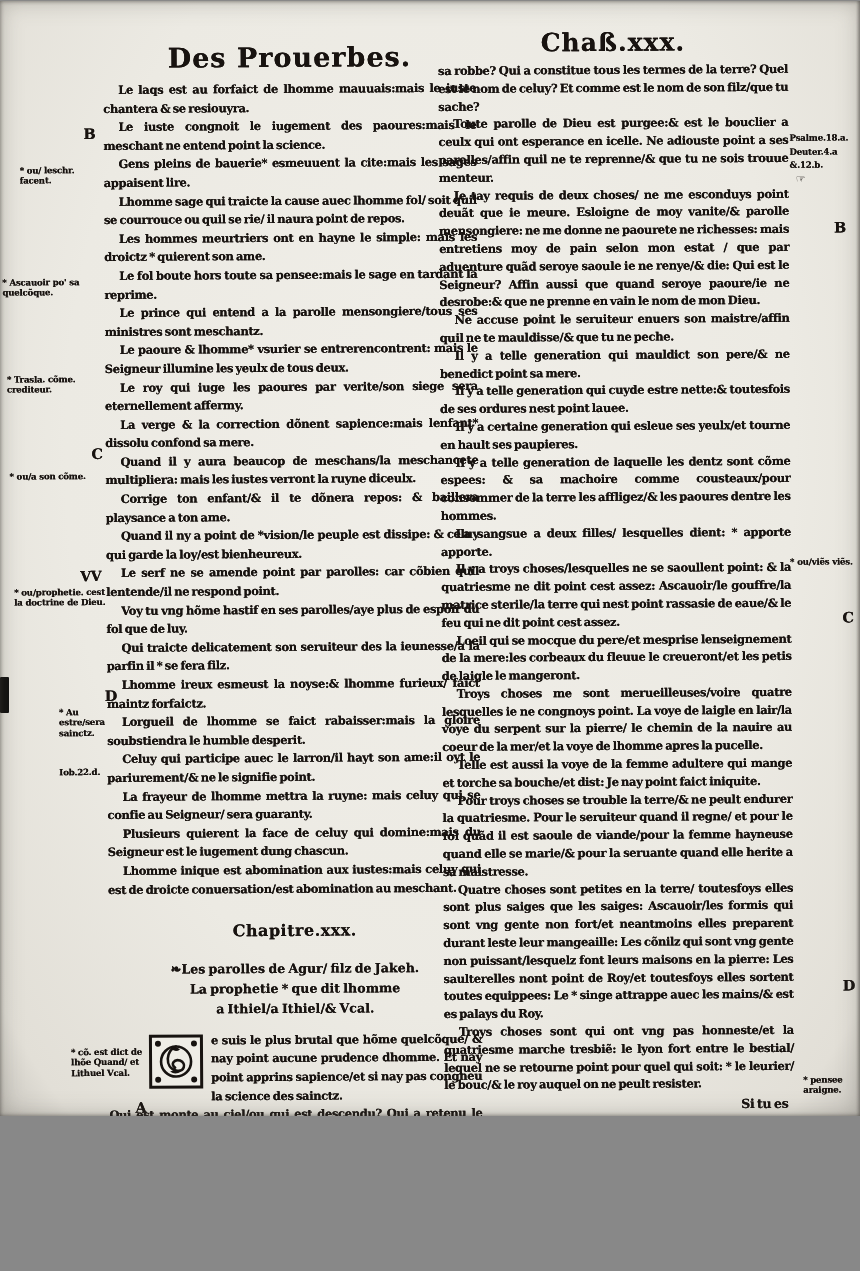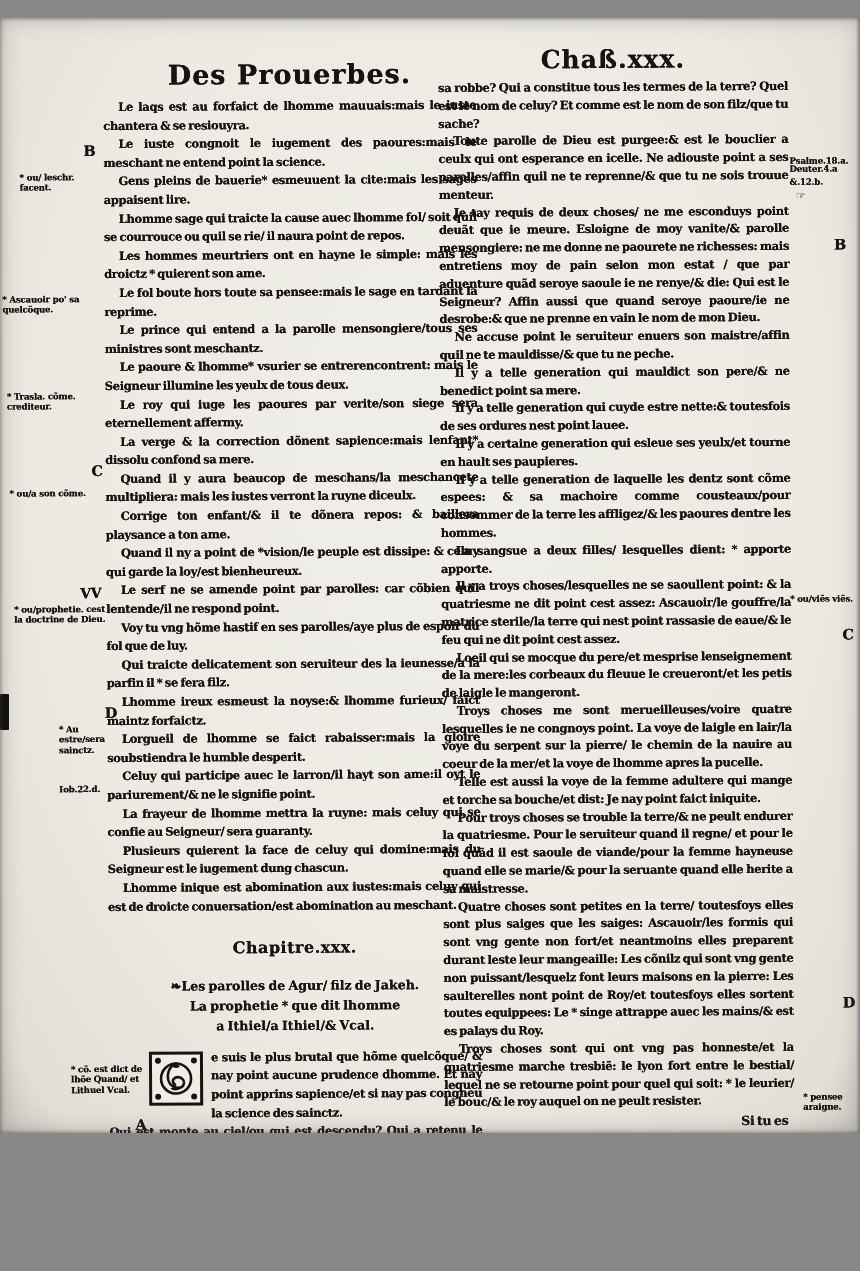--- a/index.html
+++ b/index.html
@@ -1,17 +1,17 @@
 <!DOCTYPE html>
 <html><head>
 <meta charset="utf-8">
 <style>
   html,body{margin:0;padding:0;background:#888;}
   .page{
-    position:relative;width:860px;height:1115px;margin:18px auto;
+    position:relative;width:860px;height:1115px;margin:1px auto;
     background:
       radial-gradient(ellipse at 50% 40%, #f0eee8 0%, #eceae3 60%, #e2dfd7 92%, #c9c6bf 100%);
     overflow:hidden;color:#181310;
     font-family:"DejaVu Serif", serif;
   }
   .page::after{
     content:"";position:absolute;inset:0;pointer-events:none;z-index:9;
     box-shadow:inset 0 0 4px rgba(50,48,44,.65), inset 0 0 22px rgba(90,86,78,.35);
   }
   .sheet{position:absolute;inset:0;transform:rotate(-0.35deg);}
@@ -121,39 +121,39 @@
       <p>Loeil qui se mocque du pere/et mesprise lenseignement de la mere:les corbeaux du fleuue le creueront/et les petis de laigle le mangeront.</p>
       <p>Troys choses me sont merueilleuses/voire quatre lesquelles ie ne congnoys point. La voye de laigle en lair/la voye du serpent sur la pierre/ le chemin de la nauire au coeur de la mer/et la voye de lhomme apres la pucelle.</p>
       <p>Telle est aussi la voye de la femme adultere qui mange et torche sa bouche/et dist: Je nay point faict iniquite.</p>
       <p>Pour troys choses se trouble la terre/&amp; ne peult endurer la quatriesme. Pour le seruiteur quand il regne/ et pour le fol quãd il est saoule de viande/pour la femme hayneuse quand elle se marie/&amp; pour la seruante quand elle herite a sa maistresse.</p>
       <p>Quatre choses sont petites en la terre/ toutesfoys elles sont plus saiges que les saiges: Ascauoir/les formis qui sont vng gente non fort/et neantmoins elles preparent durant leste leur mangeaille: Les cõnilz qui sont vng gente non puissant/lesquelz font leurs maisons en la pierre: Les saulterelles nont point de Roy/et toutesfoys elles sortent toutes equippees: Le * singe attrappe auec les mains/&amp; est es palays du Roy.</p>
       <p>Troys choses sont qui ont vng pas honneste/et la quatriesme marche tresbiẽ: le lyon fort entre le bestial/ lequel ne se retourne point pour quel qui soit: * le leurier/ le bouc/&amp; le roy auquel on ne peult resister.</p>
       <p class="catchword">Si tu es</p>
     </div>
 
     <div class="mletter" style="left:86px;top:122px">B</div>
-    <div class="mnote" style="left:22px;top:152px;width:78px">* ou/ leschr. facent.</div>
+    <div class="mnote" style="left:22px;top:162px;width:78px">* ou/ leschr. facent.</div>
     <div class="mnote" style="left:4px;top:274px;width:96px">* Ascauoir po' sa quelcõque.</div>
     <div class="mnote" style="left:8px;top:371px;width:98px">* Trasla. cõme. crediteur.</div>
     <div class="mletter" style="left:92px;top:442px">C</div>
     <div class="mnote" style="left:10px;top:468px;width:92px">* ou/a son cõme.</div>
     <div class="mnote" style="left:80px;top:568px;width:24px;font-size:14px">VV</div>
     <div class="mnote" style="left:14px;top:584px;width:102px">* ou/prophetie. cest la doctrine de Dieu.</div>
     <div class="mletter" style="left:104px;top:684px">D</div>
     <div class="mnote" style="left:58px;top:704px;width:52px">* Au estre/sera sainctz.</div>
     <div class="mnote" style="left:58px;top:764px;width:52px">Iob.22.d.</div>
     <div class="mnote" style="left:68px;top:1044px;width:78px">* cõ. est dict de lhõe Quand/ et Lithuel Vcal.</div>
     <div class="mletter" style="left:132px;top:1096px">A</div>
 
-    <div class="mnote" style="left:792px;top:140px;width:64px">Psalme.18.a.</div>
+    <div class="mnote" style="left:792px;top:134px;width:64px">Psalme.18.a.</div>
     <div class="mnote" style="left:792px;top:148px;width:64px">Deuter.4.a</div>
     <div class="mnote" style="left:792px;top:161px;width:64px">&amp;.12.b.</div>
     <div class="fleuron" style="left:798px;top:174px">☞</div>
     <div class="mletter" style="left:836px;top:220px">B</div>
-    <div class="mnote" style="left:790px;top:578px;width:64px">* ou/viẽs viẽs.</div>
+    <div class="mnote" style="left:790px;top:558px;width:64px">* ou/viẽs viẽs.</div>
     <div class="mletter" style="left:842px;top:610px">C</div>
     <div class="mletter" style="left:840px;top:978px">D</div>
     <div class="mnote" style="left:800px;top:1076px;width:56px">* pensee araigne.</div>
     <div class="mnote" style="left:798px;top:1138px;width:58px">* Telle le coq/ou le liepard.</div>
 
   </div>
 
   <div class="art art-bar"></div>
   <div class="art art-smudge"></div>
   <div class="art art-dot"></div>

